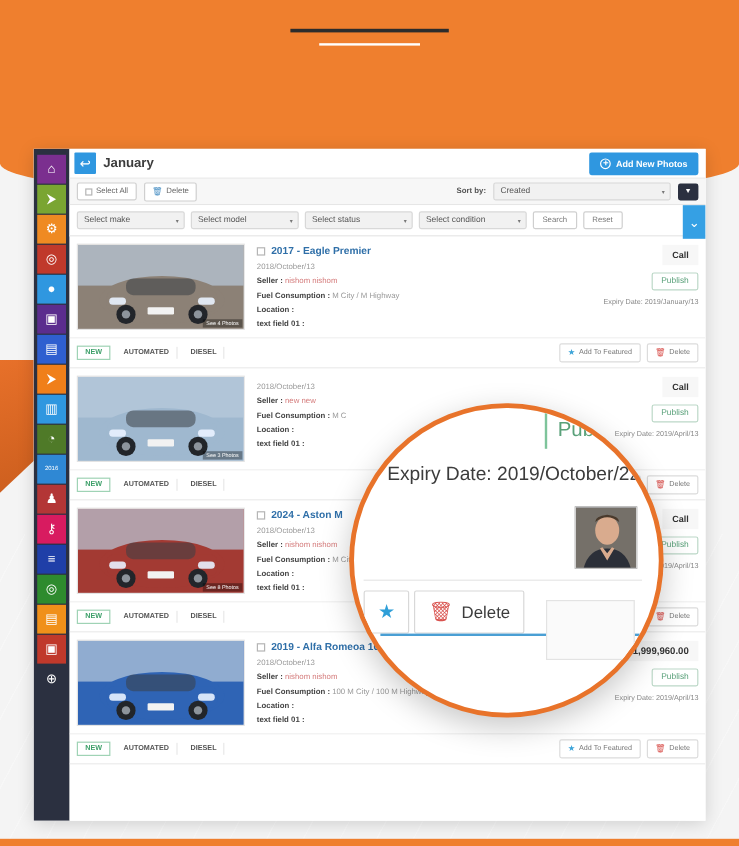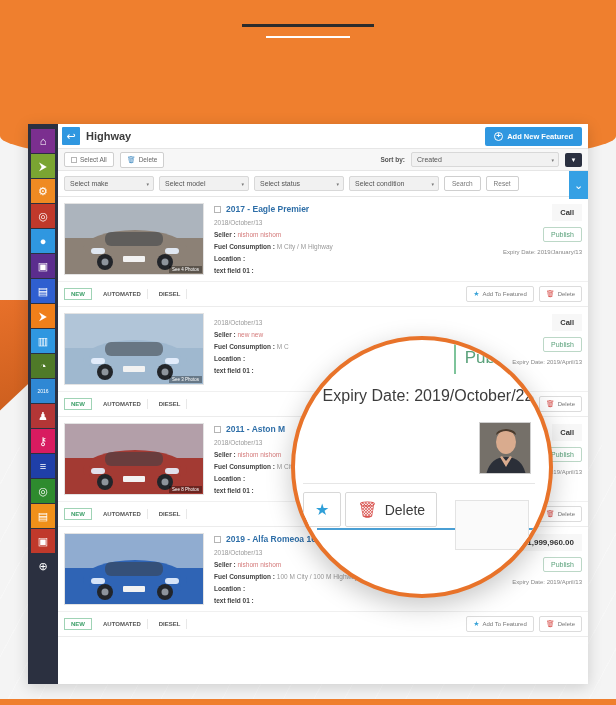--- a/index.html
+++ b/index.html
@@ -259,25 +259,25 @@
       <div class="side-icon" style="background: rgb(46, 139, 46); font-size: 11px;">◎</div>
       <div class="side-icon" style="background: rgb(240, 144, 26); font-size: 11px;">▤</div>
       <div class="side-icon" style="background: rgb(192, 57, 43); font-size: 11px;">▣</div>
       <div class="side-icon plain" style="background: transparent; font-size: 11px;">⊕</div>
     </div>
 
   <div class="main">
 
     <div class="app-header">
       <div class="back-btn">↩</div>
-      <div class="app-title">Highway</div>
+      <div class="app-title">January</div>
       <div class="spacer"></div>
       <div class="add-btn">
         <span class="plus">+</span>
-        <span>Add New Featured</span>
+        <span>Add New Photos</span>
       </div>
     </div>
 
     <div class="toolbar">
       <div class="tbtn">
         <span class="chk"></span>
         <span>Select All</span>
       </div>
       <div class="tbtn">
         <span class="trash-ic">🗑</span>
@@ -434,21 +434,21 @@
           <rect x="100" y="44" width="14" height="6" rx="3" fill="#e9f2ff" opacity=".9"></rect>
           <rect x="58" y="52" width="22" height="6" rx="1" fill="#f2f2f2"></rect>
         </svg>
         <div class="photos">See 8 Photos</div>
       </div>
 
       <div class="info">
         <div class="info-top">
           <div class="veh-title">
             <span class="chk"></span>
-            <span>2011 - Aston M</span>
+            <span>2024 - Aston M</span>
           </div>
         </div>
         <div class="meta">2018/October/13</div>
         <div class="kv">Seller :
           <a>nishom nishom</a></div>
         <div class="kv">Fuel Consumption :
           <span>M City / M</span></div>
         <div class="kv">Location :
           <span></span></div>
         <div class="kv">text field 01 :

